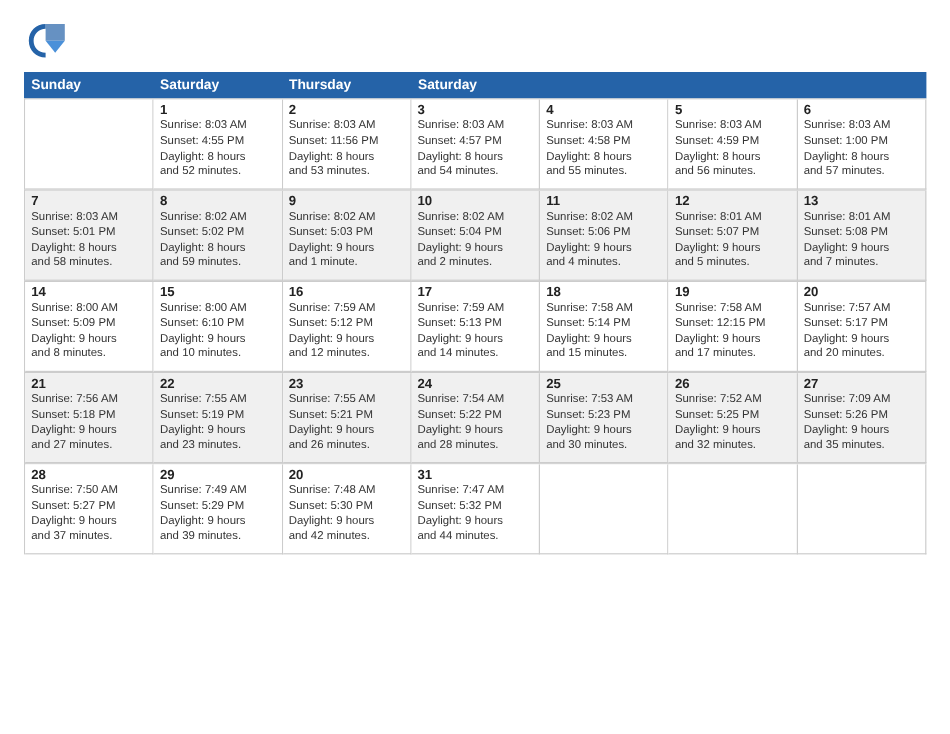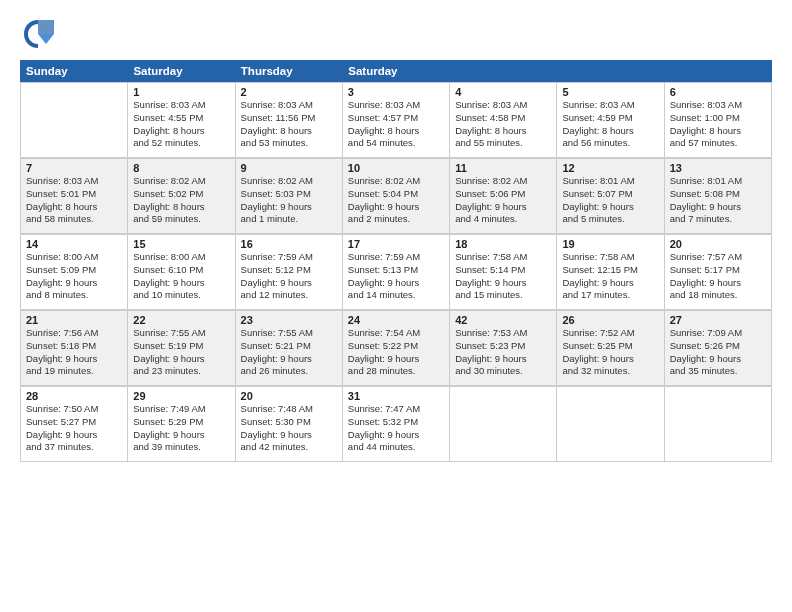--- a/index.html
+++ b/index.html
@@ -283,30 +283,30 @@
             <span class="cell-line">Sunrise: 7:58 AM</span>
             <span class="cell-line">Sunset: 12:15 PM</span>
             <span class="cell-line">Daylight: 9 hours</span>
             <span class="cell-line">and 17 minutes.</span>
           </div>
           <div class="cal-cell">
             <span class="day-num">20</span>
             <span class="cell-line">Sunrise: 7:57 AM</span>
             <span class="cell-line">Sunset: 5:17 PM</span>
             <span class="cell-line">Daylight: 9 hours</span>
-            <span class="cell-line">and 18 minutes.</span>
+            <span class="cell-line">and 20 minutes.</span>
           </div>
         </div>
         <div class="cal-week">
           <div class="cal-cell shaded">
             <span class="day-num">21</span>
             <span class="cell-line">Sunrise: 7:56 AM</span>
             <span class="cell-line">Sunset: 5:18 PM</span>
             <span class="cell-line">Daylight: 9 hours</span>
-            <span class="cell-line">and 19 minutes.</span>
+            <span class="cell-line">and 27 minutes.</span>
           </div>
           <div class="cal-cell shaded">
             <span class="day-num">22</span>
             <span class="cell-line">Sunrise: 7:55 AM</span>
             <span class="cell-line">Sunset: 5:19 PM</span>
             <span class="cell-line">Daylight: 9 hours</span>
             <span class="cell-line">and 23 minutes.</span>
           </div>
           <div class="cal-cell shaded">
             <span class="day-num">23</span>
@@ -316,21 +316,21 @@
             <span class="cell-line">and 26 minutes.</span>
           </div>
           <div class="cal-cell shaded">
             <span class="day-num">24</span>
             <span class="cell-line">Sunrise: 7:54 AM</span>
             <span class="cell-line">Sunset: 5:22 PM</span>
             <span class="cell-line">Daylight: 9 hours</span>
             <span class="cell-line">and 28 minutes.</span>
           </div>
           <div class="cal-cell shaded">
-            <span class="day-num">42</span>
+            <span class="day-num">25</span>
             <span class="cell-line">Sunrise: 7:53 AM</span>
             <span class="cell-line">Sunset: 5:23 PM</span>
             <span class="cell-line">Daylight: 9 hours</span>
             <span class="cell-line">and 30 minutes.</span>
           </div>
           <div class="cal-cell shaded">
             <span class="day-num">26</span>
             <span class="cell-line">Sunrise: 7:52 AM</span>
             <span class="cell-line">Sunset: 5:25 PM</span>
             <span class="cell-line">Daylight: 9 hours</span>

